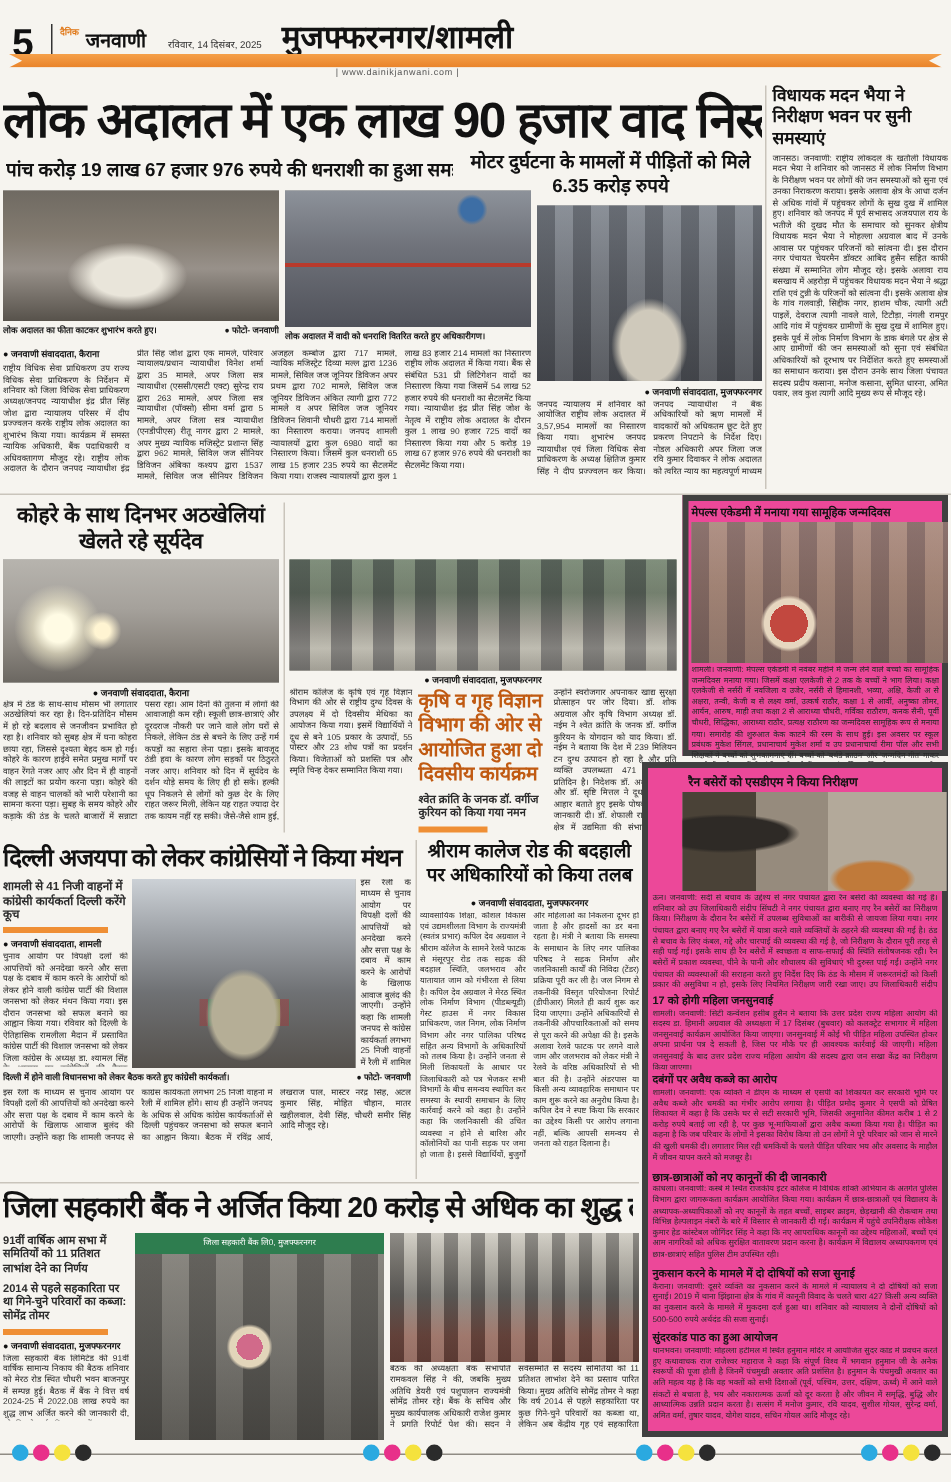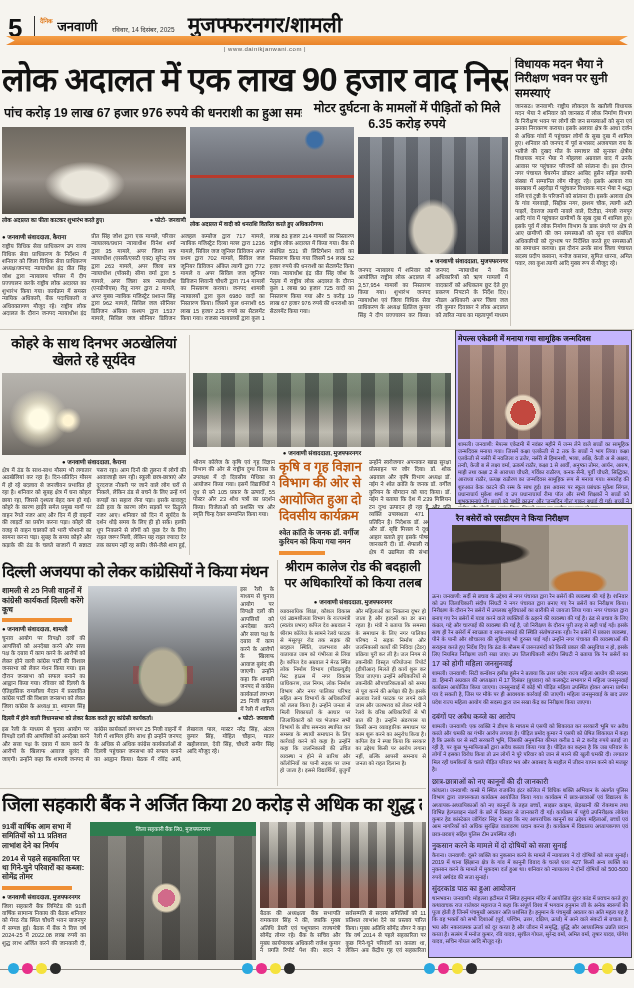--- a/index.html
+++ b/index.html
@@ -14,22 +14,22 @@
   .cols3{column-count:3;column-gap:5px;}
   .cols4{column-count:4;column-gap:5px;}
   .byline{font-size:6px;font-weight:bold;color:#111;text-align:right;}
   .caption{display:flex;justify-content:space-between;gap:4px;font-size:5.7px;font-weight:bold;color:#181818;overflow:hidden;}
   .photo{background-color:#8a8a85;}
   .vrule{width:1px;background:#c9c4bb;}
   .hrule{height:1px;background:#c9c4bb;}
   .obar{background:#ef8f35;height:4px;}
   .subhead-dark{font-size:7.4px;font-weight:bold;color:#2b2b2b;line-height:1.25;}
   .subhead-orange{font-size:13px;font-weight:bold;color:#c05a12;line-height:1.25;}
-  .brief-title{font-size:7.3px;font-weight:normal;color:#151515;line-height:1.2;margin:3px 0 1px;}
-  .box{border:1px solid #404040;background:#c4b5fd;box-sizing:border-box;}
+  .brief-title{font-size:7.3px;font-weight:bold;color:#151515;line-height:1.2;margin:3px 0 1px;}
+  .box{border:4px solid #404040;background:#ec4899;box-sizing:border-box;}
   .ribbon{background:linear-gradient(180deg,#f5a049,#e9832a);
           clip-path:polygon(0% 0%,100% 0%,98.6% 50%,100% 100%,0% 100%,1.4% 50%);}
   .website{font-size:6px;color:#555;letter-spacing:0.5px;text-align:center;}
   .logo-small{font-size:6px;color:#e07818;font-weight:bold;vertical-align:top;}
   .logo-main{font-size:13px;font-weight:bold;color:#111;}
   .dateline{font-size:6.5px;color:#333;}
   .reggroup{display:flex;gap:3px;align-items:center;}
   .dot{width:11px;height:11px;border-radius:50%;display:inline-block;}
   .dc{background:#2aa9e0;}.dm{background:#e8308a;}.dy{background:#f5e23d;}.dk{background:#2b2b2b;}
   .banner-strip{font-size:5.5px;color:#fff;background:#2e7d4f;text-align:center;line-height:14px;
@@ -119,21 +119,21 @@
     <div class="body-txt" style="height:52px;font-size:5.4px;">कांधला। जनवाणी: कस्बे में स्थित राजकीय इंटर कॉलेज में विधिक शक्ति अभियान के अंतर्गत पुलिस विभाग द्वारा जागरूकता कार्यक्रम आयोजित किया गया। कार्यक्रम में छात्र-छात्राओं एवं विद्यालय के अध्यापक-अध्यापिकाओं को नए कानूनों के तहत बच्चों, साइबर क्राइम, छेड़खानी की रोकथाम तथा विभिन्न हेल्पलाइन नंबरों के बारे में विस्तार से जानकारी दी गई। कार्यक्रम में पहुंचे उपनिरीक्षक लोकेश कुमार हेड कांस्टेबल जोगिंदर सिंह ने कहा कि नए आपराधिक कानूनों का उद्देश्य महिलाओं, बच्चों एवं आम नागरिकों को अधिक सुरक्षित वातावरण प्रदान करना है। कार्यक्रम में विद्यालय अध्यापकगण एवं छात्र-छात्राएं सहित पुलिस टीम उपस्थित रही।</div>
     <div class="brief-title">नुकसान करने के मामले में दो दोषियों को सजा सुनाई</div>
     <div class="body-txt" style="height:30px;font-size:5.4px;">कैराना। जनवाणी: दूसरे व्यक्ति का नुकसान करने के मामले में न्यायालय ने दो दोषियों को सजा सुनाई। 2019 में थाना झिंझाना क्षेत्र के गांव में कानूनी विवाद के चलते धारा 427 किसी अन्य व्यक्ति का नुकसान करने के मामले में मुकदमा दर्ज हुआ था। शनिवार को न्यायालय ने दोनों दोषियों को 500-500 रुपये अर्थदंड की सजा सुनाई।</div>
     <div class="brief-title">सुंदरकांड पाठ का हुआ आयोजन</div>
     <div class="body-txt" style="height:58px;font-size:5.4px;">थानभवन। जनवाणी: मोहल्ला हटीमल में स्थित हनुमान मंदिर में आयोजित सुंदर कांड में प्रवचन करते हुए कथावाचक राज राजेश्वर महाराज ने कहा कि संपूर्ण विश्व में भगवान हनुमान जी के अनेक स्वरूपों की पूजा होती है जिनमें पंचमुखी अवतार अति प्रशंसित है। हनुमान के पंचमुखी अवतार का अति महत्व यह है कि वह भक्तों को सभी दिशाओं (पूर्व, पश्चिम, उत्तर, दक्षिण, ऊर्ध्व) में आने वाले संकटों से बचाता है, भय और नकारात्मक ऊर्जा को दूर करता है और जीवन में समृद्धि, बुद्धि और आध्यात्मिक उन्नति प्रदान करता है। सत्संग में मनोज कुमार, रवि यादव, सुशील गोयल, सुरेन्द्र वर्मा, अमित वर्मा, तुषार यादव, योगेश यादव, सचिन गोयल आदि मौजूद रहे।</div>
   </div>
 
   <div class="abs hl nowrap" style="left:2px;top:560px;width:272px;font-size:16px;letter-spacing:-0.5px;">दिल्ली अजयपा को लेकर कांग्रेसियों ने किया मंथन</div>
   <div class="abs" style="left:2px;top:586px;width:272px;height:126px;display:flex;gap:3px;">
     <div style="width:84px;">
-      <div class="subhead-dark" style="font-size:7.8px;">शामली से 25 निजी वाहनों में कांग्रेसी कार्यकर्ता दिल्ली करेंगे कूच</div>
+      <div class="subhead-dark" style="font-size:7.8px;">शामली से 41 निजी वाहनों में कांग्रेसी कार्यकर्ता दिल्ली करेंगे कूच</div>
       <div class="obar" style="width:70px;margin:3px 0;"></div>
       <div class="byline" style="text-align:left;">● जनवाणी संवाददाता, शामली</div>
       <div class="body-txt" style="height:76px;margin-top:2px;">चुनाव आयोग पर विपक्षी दलों की आपत्तियों को अनदेखा करने और सत्ता पक्ष के दबाव में काम करने के आरोपों को लेकर होने वाली कांग्रेस पार्टी की विशाल जनसभा को लेकर मंथन किया गया। इस दौरान जनसभा को सफल बनाने का आह्वान किया गया। रविवार को दिल्ली के ऐतिहासिक रामलीला मैदान में प्रस्तावित कांग्रेस पार्टी की विशाल जनसभा को लेकर जिला कांग्रेस के अध्यक्ष डा. श्यामल सिंह के आवास पर कांग्रेसियों की बैठक आयोजित की गई। बैठक को संबोधित करते हुए महानगर उपाध्यक्ष जनवादी कोऑर्डिनेटर अय्यूब जब्बार ने कहा कि जनसभा को कांग्रेस के राष्ट्रीय अध्यक्ष मल्लिकार्जुन खड़गे, लोकसभा में नेता प्रतिपक्ष राहुल गांधी सहित अन्य वरिष्ठ नेता संबोधित करेंगे।</div>
     </div>
     <div class="photo" style="width:150px;height:126px;background-image:radial-gradient(ellipse at 50% 72%,#b5ae96 0 20%,transparent 24%),repeating-linear-gradient(90deg,rgba(160,60,60,0.5) 0 6px,rgba(60,140,90,0.5) 6px 12px,rgba(190,180,70,0.5) 12px 18px),linear-gradient(180deg,#ccd1d6 0%,#9fa3a8 28%,#6f7174 60%,#55514c 100%);background-size:100% 100%,60px 18px,100% 100%;background-position:0 0,50% 74%,0 0;background-repeat:no-repeat;"></div>
     <div class="body-txt" style="width:34px;height:126px;">इस रैली के माध्यम से चुनाव आयोग पर विपक्षी दलों की आपत्तियों को अनदेखा करने और सत्ता पक्ष के दबाव में काम करने के आरोपों के खिलाफ आवाज बुलंद की जाएगी। उन्होंने कहा कि शामली जनपद से कांग्रेस कार्यकर्ता लगभग 25 निजी वाहनों में रैली में शामिल होंगे। साथ ही उन्होंने जनपद के अधिक से अधिक कांग्रेस कार्यकर्ताओं से दिल्ली पहुंचकर जनसभा को सफल बनाने का आह्वान किया। बैठक में रविंद्र आर्य, लेखराज पाल, मास्टर नरेंद्र सिंह, अंटल कुमार सिंह, मोहित चौहान, मातर खहीलवाल, देवी सिंह, चौधरी समीर सिंह आदि मौजूद रहे।</div>
   </div>
   <div class="abs caption" style="left:2px;top:714px;width:272px;">
     <span>दिल्ली में होने वाली विधानसभा को लेकर बैठक करते हुए कांग्रेसी कार्यकर्ता।</span>
     <span>● फोटो- जनवाणी</span>

